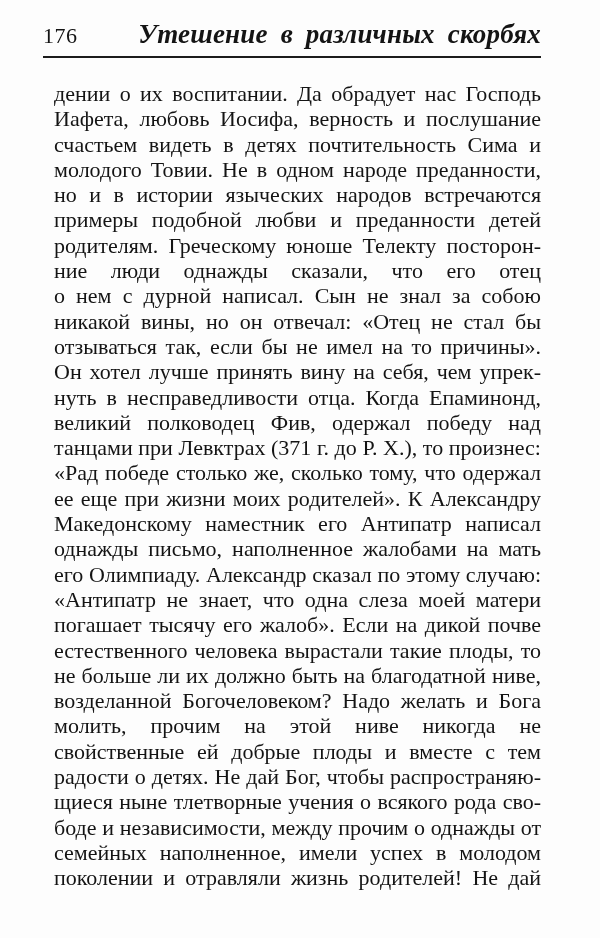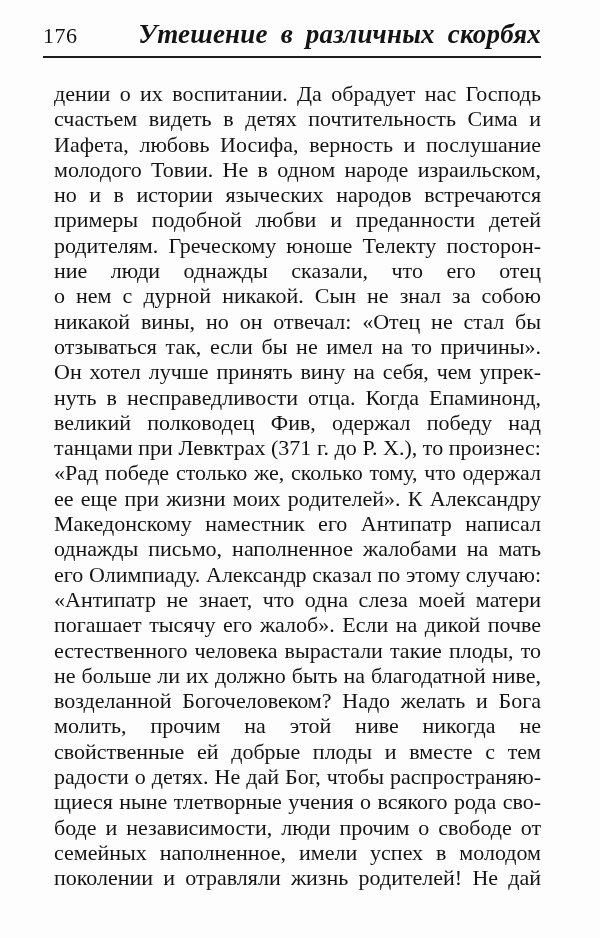--- a/index.html
+++ b/index.html
@@ -54,45 +54,45 @@
 </head>
 <body>
 
 <div class="page">
   <div class="running-header">
     <span class="pagenum">176</span>
     <span class="htitle">Утешение в различных скорбях</span>
   </div>
   <div class="body-text" id="body-text">
       <div class="line">дении о их воспитании. Да обрадует нас Господь</div>
+      <div class="line">Иафета, любовь Иосифа, верность и послушание</div>
       <div class="line">счастьем видеть в детях почтительность Сима и</div>
-      <div class="line">Иафета, любовь Иосифа, верность и послушание</div>
-      <div class="line">молодого Товии. Не в одном народе израильском,</div>
+      <div class="line">молодого Товии. Не в одном народе преданности,</div>
       <div class="line">но и в истории языческих народов встречаются</div>
       <div class="line">примеры подобной любви и преданности детей</div>
       <div class="line">родителям. Греческому юноше Телекту посторон-</div>
       <div class="line">ние люди однажды сказали, что его отец отзывается</div>
-      <div class="line">о нем с дурной никакой. Сын не знал за собою</div>
+      <div class="line">о нем с дурной написал. Сын не знал за собою</div>
       <div class="line">никакой вины, но он отвечал: «Отец не стал бы</div>
       <div class="line">отзываться так, если бы не имел на то причины».</div>
       <div class="line">Он хотел лучше принять вину на себя, чем упрек-</div>
       <div class="line">нуть в несправедливости отца. Когда Епаминонд,</div>
       <div class="line">великий полководец Фив, одержал победу над спар-</div>
       <div class="line">танцами при Левктрах (371 г. до Р. Х.), то произнес:</div>
       <div class="line">«Рад победе столько же, сколько тому, что одержал</div>
       <div class="line">ее еще при жизни моих родителей». К Александру</div>
       <div class="line">Македонскому наместник его Антипатр написал</div>
       <div class="line">однажды письмо, наполненное жалобами на мать</div>
       <div class="line">его Олимпиаду. Александр сказал по этому случаю:</div>
       <div class="line">«Антипатр не знает, что одна слеза моей матери</div>
       <div class="line">погашает тысячу его жалоб». Если на дикой почве</div>
       <div class="line">естественного человека вырастали такие плоды, то</div>
       <div class="line">не больше ли их должно быть на благодатной ниве,</div>
       <div class="line">возделанной Богочеловеком? Надо желать и Бога</div>
       <div class="line">молить, прочим на этой ниве никогда не оскудевали</div>
       <div class="line">свойственные ей добрые плоды и вместе с тем чтобы</div>
       <div class="line">радости о детях. Не дай Бог, чтобы распространяю-</div>
       <div class="line">щиеся ныне тлетворные учения о всякого рода сво-</div>
-      <div class="line">боде и независимости, люди прочим о свободе от</div>
+      <div class="line">боде и независимости, между прочим о однажды от</div>
       <div class="line">семейных наполненное, имели успех в молодом</div>
       <div class="line">поколении и отравляли жизнь родителей! Не дай</div>
     </div>
 </div>
 
 </body></html>

